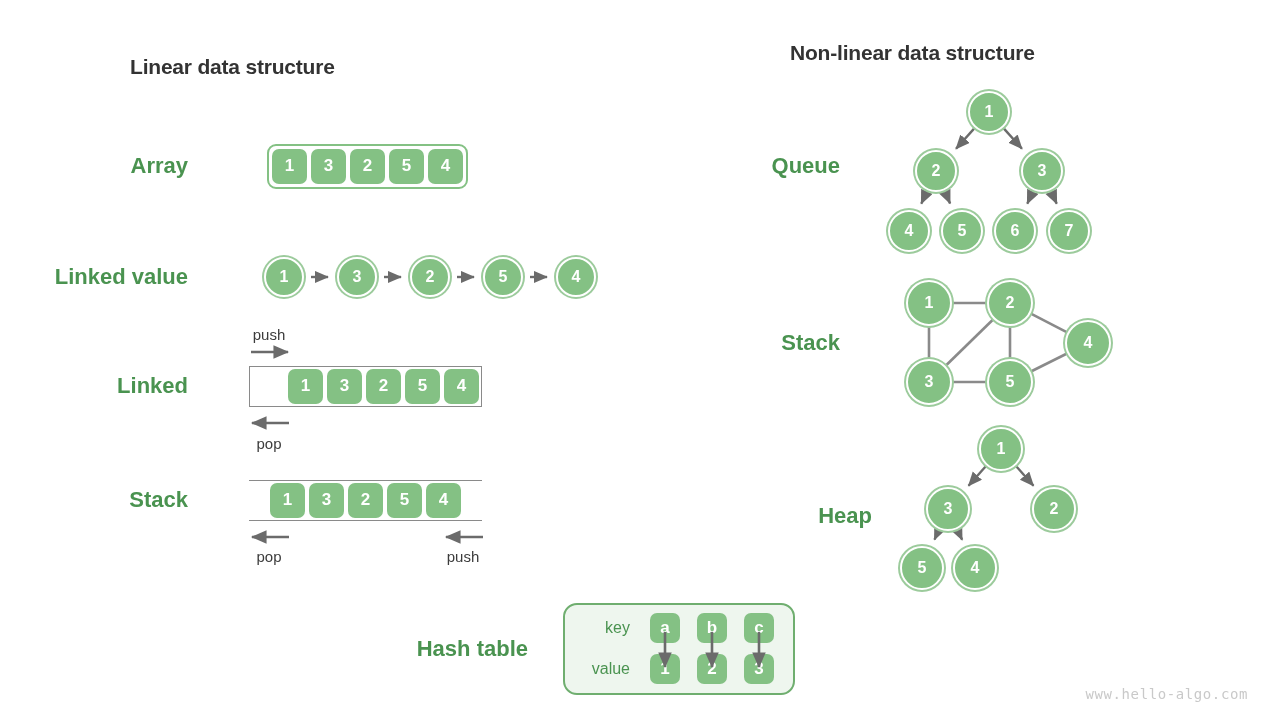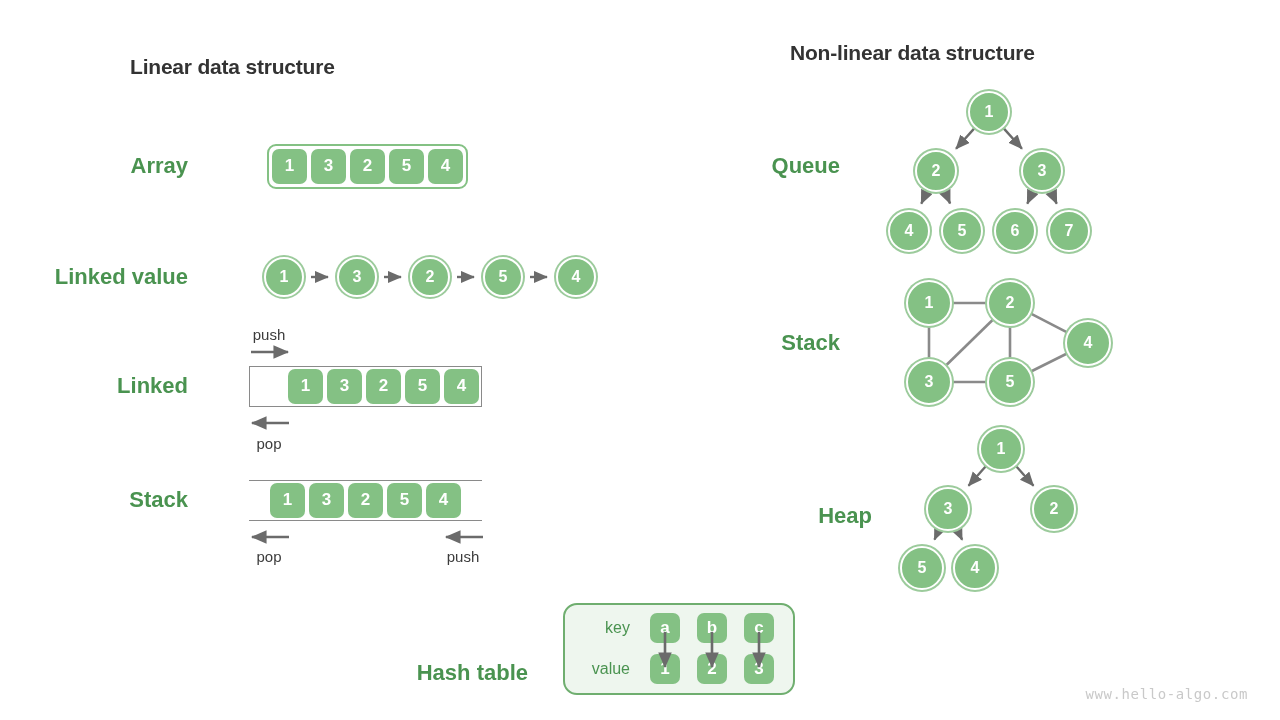--- a/index.html
+++ b/index.html
@@ -167,21 +167,21 @@
       <div class="row-label" style="left: 188px; top: 500px;">Stack</div>
       <div class="queue-frame" style="left: 249px; top: 479.5px; width: 233px; height: 41px;"></div>
       <div class="cell" style="left: 270px; top: 482.5px; width: 35px; height: 35px;">1</div>
       <div class="cell" style="left: 309px; top: 482.5px; width: 35px; height: 35px;">3</div>
       <div class="cell" style="left: 348px; top: 482.5px; width: 35px; height: 35px;">2</div>
       <div class="cell" style="left: 387px; top: 482.5px; width: 35px; height: 35px;">5</div>
       <div class="cell" style="left: 426px; top: 482.5px; width: 35px; height: 35px;">4</div>
       <div class="flow-label" style="left: 269px; top: 556px;">pop</div>
       <div class="flow-label" style="left: 463px; top: 556px;">push</div>
       <div class="hash-panel" style="left: 563px; top: 603px; width: 232px; height: 92px;"></div>
-      <div class="row-label" style="left: 528px; top: 673px;">Hash table</div>
+      <div class="row-label" style="left: 528px; top: 649px;">Hash table</div>
       <div class="hash-label" style="left: 630px; top: 628px;">key</div>
       <div class="hash-label" style="left: 630px; top: 669px;">value</div>
       <div class="cell" style="left: 650px; top: 613px; width: 30px; height: 30px;">a</div>
       <div class="cell" style="left: 697px; top: 613px; width: 30px; height: 30px;">b</div>
       <div class="cell" style="left: 744px; top: 613px; width: 30px; height: 30px;">c</div>
       <div class="cell" style="left: 650px; top: 654px; width: 30px; height: 30px;">1</div>
       <div class="cell" style="left: 697px; top: 654px; width: 30px; height: 30px;">2</div>
       <div class="cell" style="left: 744px; top: 654px; width: 30px; height: 30px;">3</div>
       <div class="row-label" style="left: 840px; top: 166px;">Queue</div>
       <div class="row-label" style="left: 840px; top: 343px;">Stack</div>

